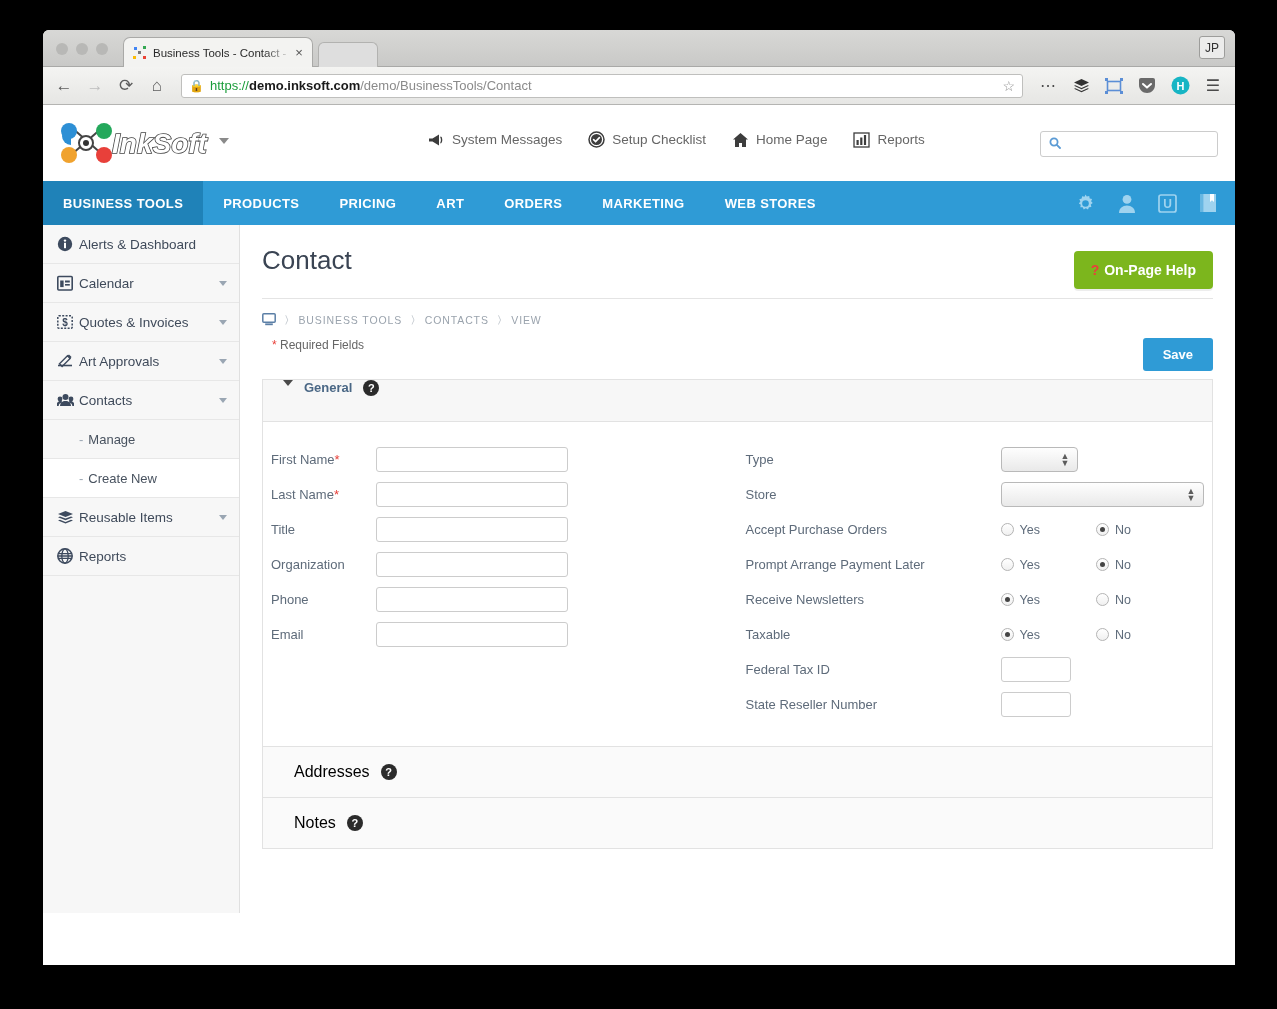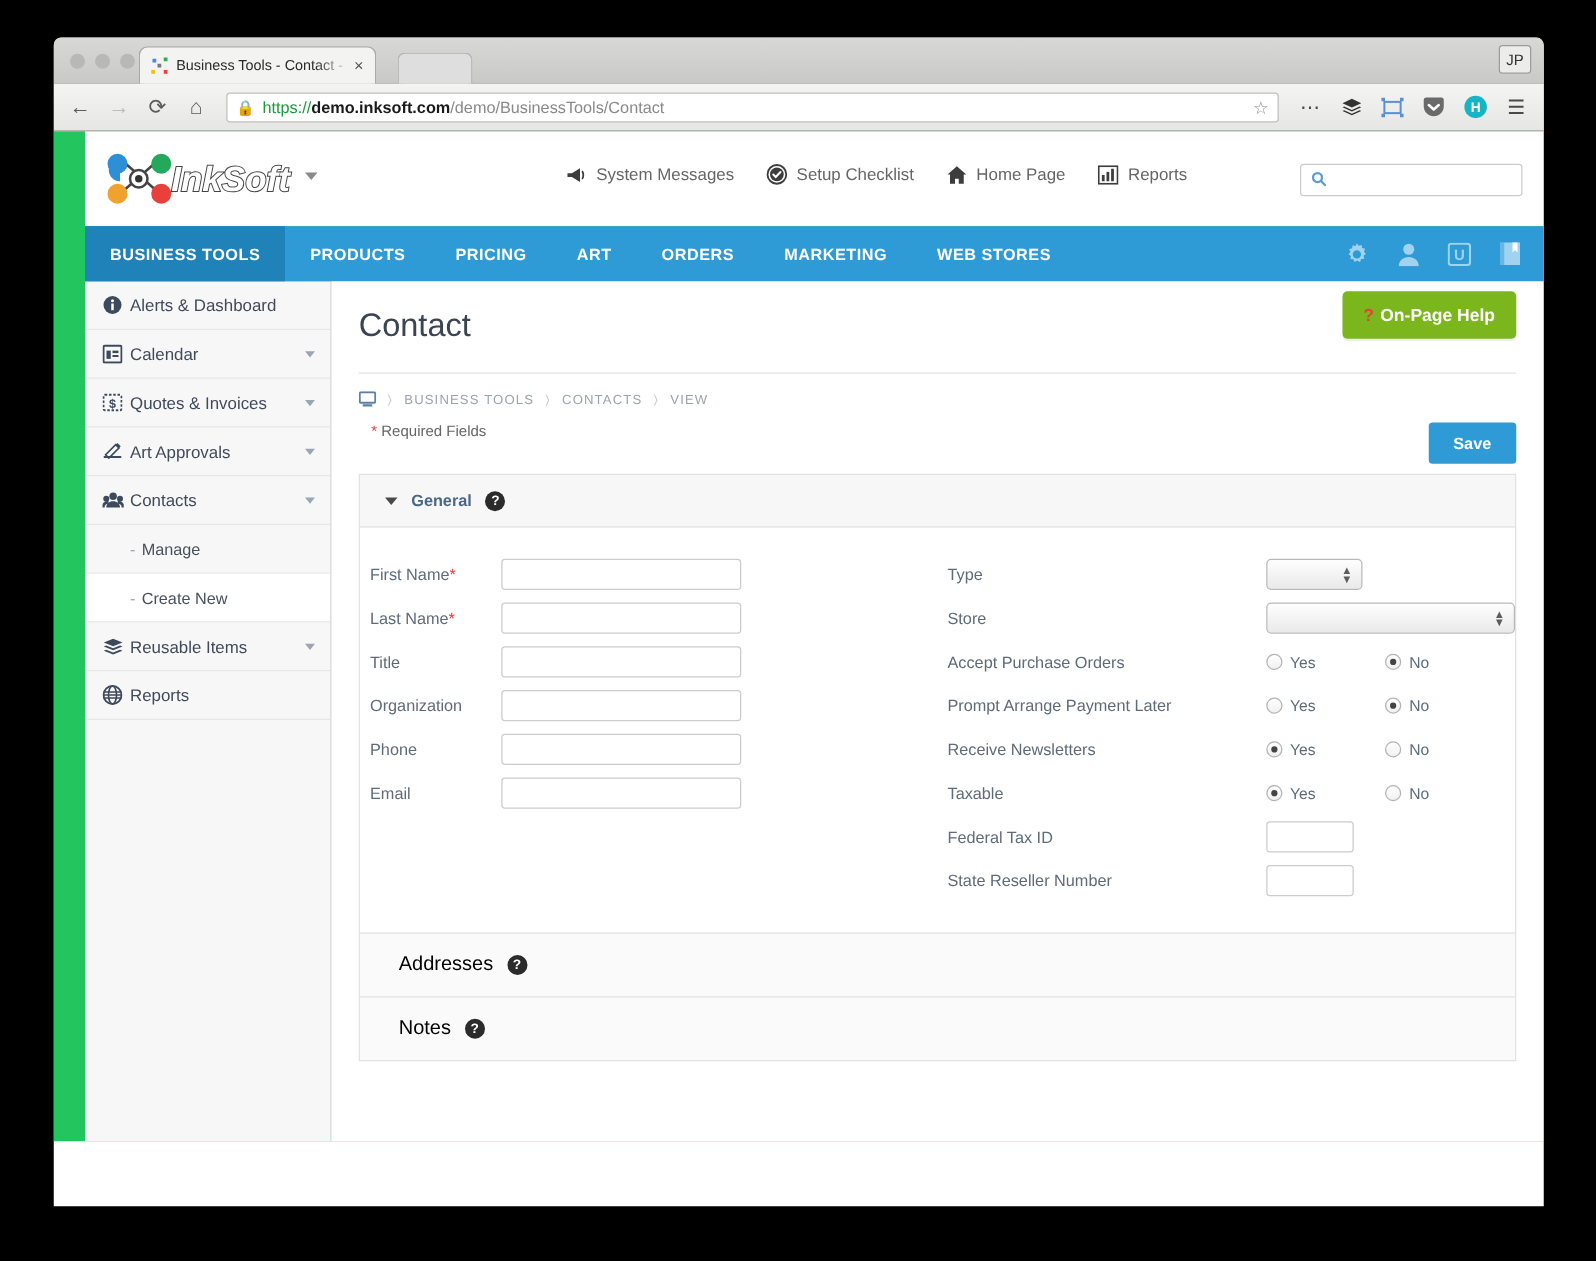--- a/index.html
+++ b/index.html
@@ -28,21 +28,21 @@
     height: 37px;
     background: linear-gradient(#d8d8d6, #c9c9c7);
     border-bottom: 1px solid #a9a9a7;
   }
   .traffic { position: absolute; left: 13px; top: 13px; display: flex; gap: 8px; }
   .traffic i {
     width: 12px; height: 12px; border-radius: 50%;
     background: #b8b8b6; display: block;
   }
   .tab {
-    position: absolute; left: 68px; top: 7px;
+    position: absolute; left: 80px; top: 7px;
     height: 30px; width: 190px;
     background: #f3f3f1;
     border: 1px solid #a9a9a7; border-bottom: none;
     border-radius: 7px 7px 0 0;
     display: flex; align-items: center;
     padding: 0 6px 0 9px;
     transform: skewX(0deg);
   }
   .tab-favicon {
     width: 14px; height: 14px; position: relative; flex: 0 0 14px; margin-right: 6px;
@@ -91,21 +91,21 @@
     font-size: 13px; position: relative;
   }
   .lock { color: #1a9c3a; font-size: 12px; margin-right: 6px; }
   .url-scheme { color: #1a9c3a; }
   .url-host { color: #1a1a1a; font-weight: bold; }
   .url-path { color: #8a8a8a; }
   .star { position: absolute; right: 7px; color: #8c8c8c; font-size: 14px; }
   .tb-icon { width: 24px; text-align: center; color: #4a4a4a; cursor: pointer; display:flex; align-items:center; justify-content:center; }
 
   
-  #page { position: relative; height: 808px; background: #22c55e; overflow: hidden; padding-left: 25px; }
+  #page { position: relative; height: 808px; background: #4c1d95; overflow: hidden; }
 
   
   .site-header { height: 76px; position: relative; background: #fff; }
   .logo { position: absolute; left: 14px; top: 10px; width: 170px; height: 56px; }
   .logo-caret { position: absolute; left: 176px; top: 33px; width:0;height:0;
     border-left:5px solid transparent;border-right:5px solid transparent;border-top:6px solid #8a8a8a; }
   .hdr-links { position: absolute; left: 385px; top: 26px; display: flex; gap: 26px; align-items: center; }
   .hdr-link { display: flex; align-items: center; gap: 7px; font-size: 13.5px; color: #666; cursor: pointer; }
   .hdr-link .gi { width: 17px; height: 17px; display:flex; align-items:center; justify-content:center; color:#3d3d3d;}
   .hdr-search {
@@ -145,21 +145,21 @@
     border-bottom: 1px solid #e7e7e7; font-size: 13px; color: #48525f; cursor: pointer;
   }
   .side-sub.white { background: #fff; }
   .side-sub .dash { color: #9aa6b3; margin-right: 5px; }
 
   .content { flex: 1 1 auto; background: #fff; position: relative; padding: 0 22px; }
 
   .page-title { font-size: 26px; color: #3a4453; font-weight: normal; margin: 20px 0 0 0; padding-bottom: 22px; }
   .title-row { display: flex; align-items: flex-start; justify-content: space-between; }
   .help-btn {
-    margin-top: 8px;
+    margin-top: 26px;
     background: #7cb61d; border: none; border-radius: 4px;
     color: #fff; font-size: 14px; font-weight: bold;
     padding: 11px 17px; cursor: pointer;
     box-shadow: 0 2px 0 rgba(0,0,0,0.07);
   }
   .help-btn .q { color: #e8403a; margin-right: 5px; }
   .rule { border-top: 1px solid #e4e4e4; }
 
   .breadcrumb { display: flex; align-items: center; gap: 9px; padding: 14px 0 10px 0; font-size: 10.5px; letter-spacing: .9px; color: #9aa3ad; }
   .breadcrumb .bi { color: #5b7fa6; font-size: 13px; display:flex; }
@@ -171,21 +171,21 @@
   .req-note .ast { color: #e8403a; }
   .save-btn {
     background: #2f9bd6; border: none; border-radius: 3px;
     color: #fff; font-size: 13px; font-weight: bold;
     padding: 9px 20px; cursor: pointer;
   }
 
   .panel { border: 1px solid #e2e2e2; background: #fff; }
   .panel-head {
     background: #f7f7f7; border-bottom: 1px solid #e2e2e2;
-    height: 42px; display: flex; align-items: center; padding-left: 20px; gap: 11px;
+    height: 42px; display: flex; align-items: flex-start; padding-left: 20px; gap: 11px;
     cursor: pointer;
   }
   .panel-head .tri-down { width:0;height:0;border-left:5px solid transparent;border-right:5px solid transparent;border-top:6px solid #4a4a4a; }
   .panel-head .ptitle { font-size: 13px; font-weight: bold; color: #4a6785; }
   .qmark {
     width: 16px; height: 16px; border-radius: 50%; background: #2b2b2b;
     color: #fff; font-size: 11px; font-weight: bold;
     display: flex; align-items: center; justify-content: center; cursor: pointer;
   }
   .panel-body { display: flex; padding: 20px 0 24px 0; }

